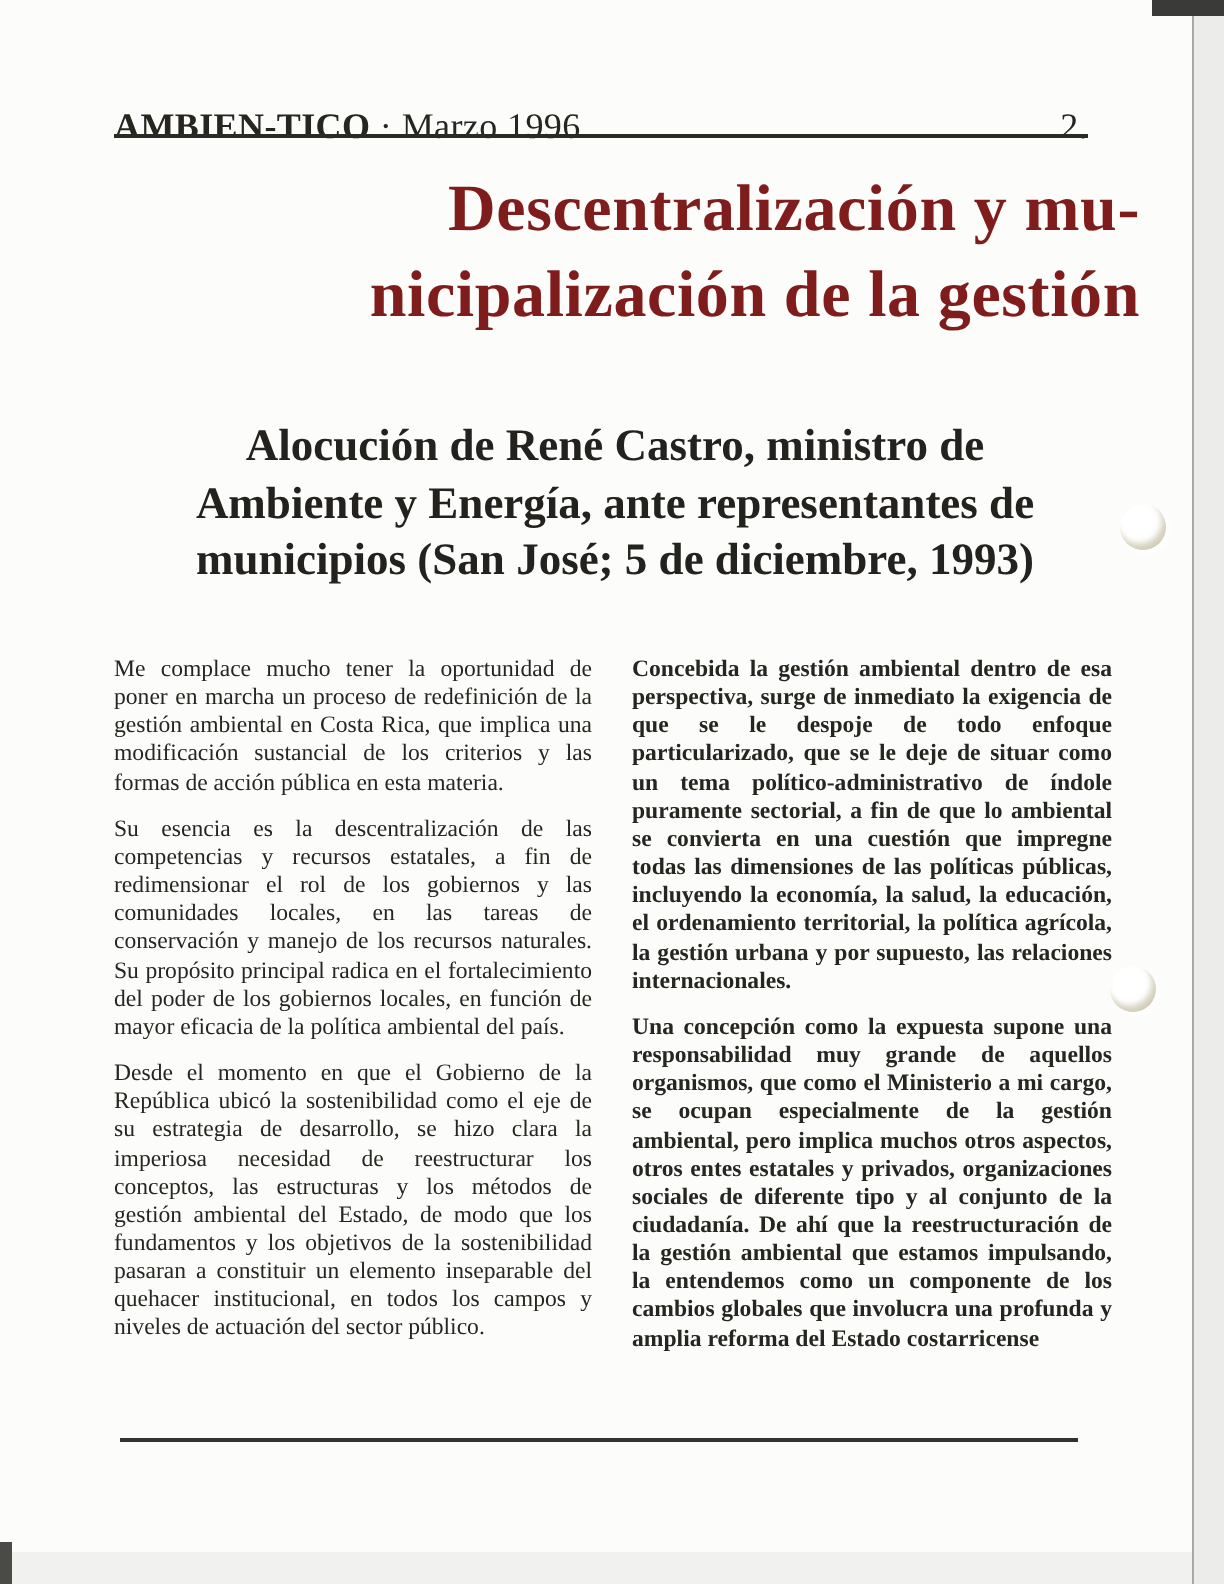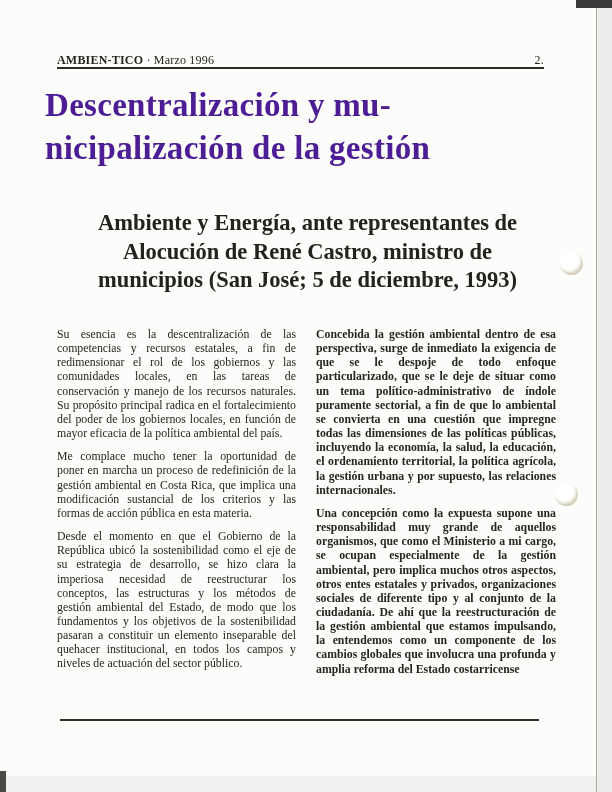--- a/index.html
+++ b/index.html
@@ -55,43 +55,43 @@
   .hole-punch.bottom { left: 555px; top: 483px; }
 
   
   .header-row {
     position: absolute;
     left: 57px; top: 53px;
     width: 487px;
     display: flex;
     justify-content: space-between;
     align-items: baseline;
-    font-size: 12px;
+    font-size: 18px;
     letter-spacing: 0.2px;
   }
   .magazine-name { font-weight: bold; }
   .header-left span { white-space: pre; }
   .header-rule {
     position: absolute;
     left: 57px; top: 67px;
     width: 487px; height: 2px;
     background: #2b2a25;
   }
 
   
   .article-title {
     position: absolute;
     left: 45px; top: 84px;
     width: 525px;
-    text-align: left;
+    text-align: right;
     font-weight: bold;
     font-size: 33px;
     line-height: 43px;
     letter-spacing: 0.3px;
-    color: #4c1d95;
+    color: #7f1d1d;
   }
   .article-subtitle {
     position: absolute;
     left: 45px; top: 209px;
     width: 525px;
     text-align: center;
     font-weight: bold;
     font-size: 22.5px;
     line-height: 28.5px;
     color: #23221e;
@@ -138,28 +138,28 @@
     <div class="page-number">2.</div>
   </div>
   <div class="header-rule"></div>
 
   <div class="article-title">
     <div>Descentralización y mu-</div>
     <div>nicipalización de la gestión</div>
   </div>
 
   <div class="article-subtitle">
+    <div>Alocución de René Castro, ministro de</div>
     <div>Ambiente y Energía, ante representantes de</div>
-    <div>Alocución de René Castro, ministro de</div>
     <div>municipios (San José; 5 de diciembre, 1993)</div>
   </div>
 
   <div class="column left">
+    <p>Me complace mucho tener la oportunidad de poner en marcha un proceso de redefinición de la gestión ambiental en Costa Rica, que implica una modificación sustancial de los criterios y las formas de acción pública en esta materia.</p>
     <p>Su esencia es la descentralización de las competencias y recursos estatales, a fin de redimensionar el rol de los gobiernos y las comunidades locales, en las tareas de conservación y manejo de los recursos naturales. Su propósito principal radica en el fortalecimiento del poder de los gobiernos locales, en función de mayor eficacia de la política ambiental del país.</p>
-    <p>Me complace mucho tener la oportunidad de poner en marcha un proceso de redefinición de la gestión ambiental en Costa Rica, que implica una modificación sustancial de los criterios y las formas de acción pública en esta materia.</p>
     <p>Desde el momento en que el Gobierno de la República ubicó la sostenibilidad como el eje de su estrategia de desarrollo, se hizo clara la imperiosa necesidad de reestructurar los conceptos, las estructuras y los métodos de gestión ambiental del Estado, de modo que los fundamentos y los objetivos de la sostenibilidad pasaran a constituir un elemento inseparable del quehacer institucional, en todos los campos y niveles de actuación del sector público.</p>
   </div>
 
   <div class="column right">
     <p>Concebida la gestión ambiental dentro de esa perspectiva, surge de inmediato la exigencia de que se le despoje de todo enfoque particularizado, que se le deje de situar como un tema político-administrativo de índole puramente sectorial, a fin de que lo ambiental se convierta en una cuestión que impregne todas las dimensiones de las políticas públicas, incluyendo la economía, la salud, la educación, el ordenamiento territorial, la política agrícola, la gestión urbana y por supuesto, las relaciones internacionales.</p>
     <p>Una concepción como la expuesta supone una responsabilidad muy grande de aquellos organismos, que como el Ministerio a mi cargo, se ocupan especialmente de la gestión ambiental, pero implica muchos otros aspectos, otros entes estatales y privados, organizaciones sociales de diferente tipo y al conjunto de la ciudadanía. De ahí que la reestructuración de la gestión ambiental que estamos impulsando, la entendemos como un componente de los cambios globales que involucra una profunda y amplia reforma del Estado costarricense</p>
   </div>
 
   <div class="footer-rule"></div>
 

